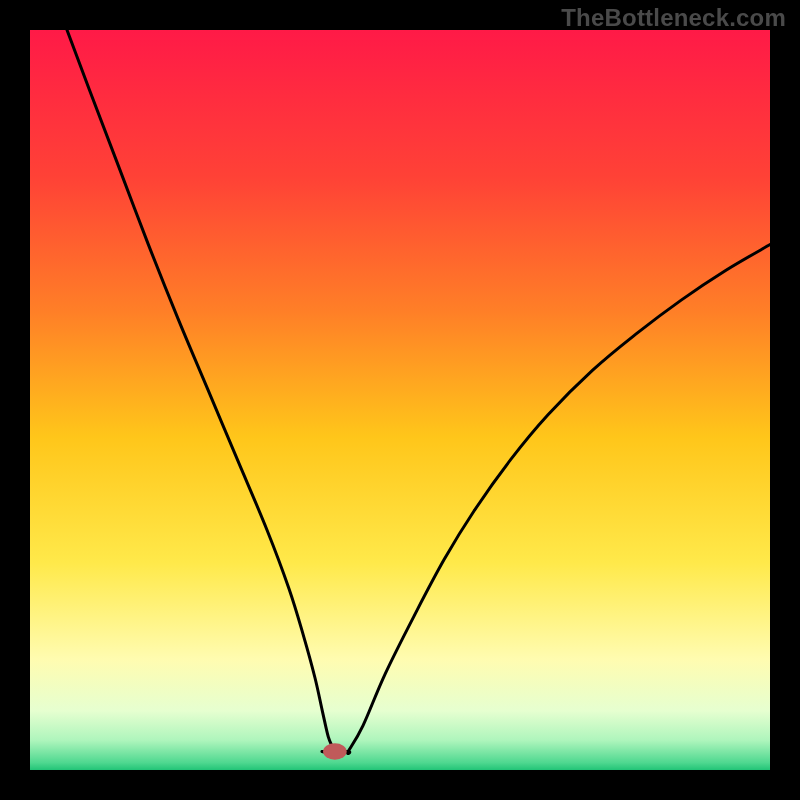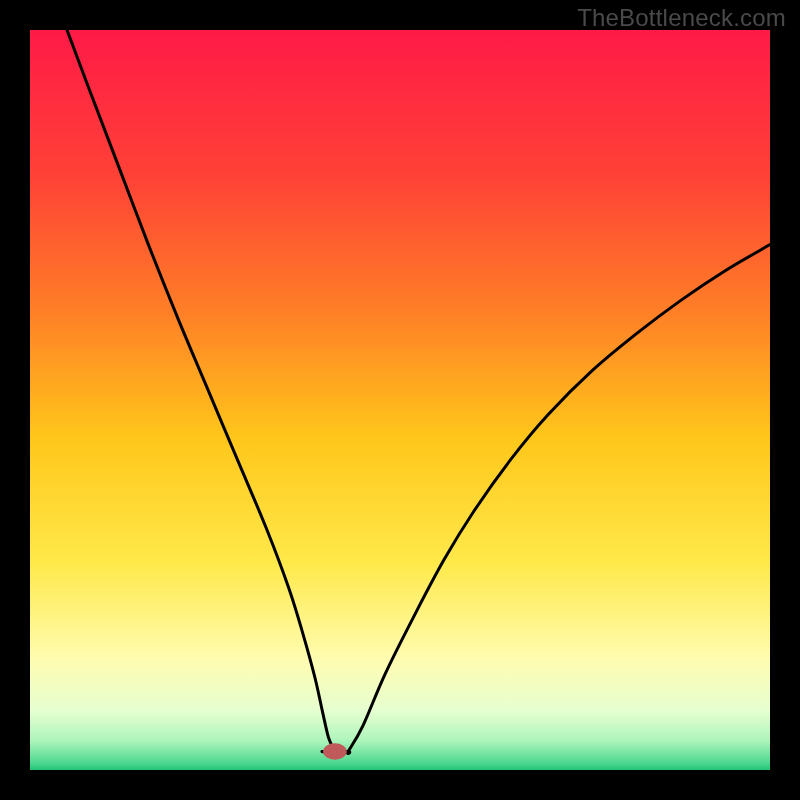--- a/index.html
+++ b/index.html
@@ -16,21 +16,21 @@
     width: 800px;
     height: 800px;
     background: #000;
   }
   .watermark {
     position: absolute;
     top: 4px;
     right: 14px;
     color: #4a4a4a;
     font-size: 24px;
-    font-weight: 400;
+    font-weight: 700;
     letter-spacing: 0.2px;
     z-index: 10;
     user-select: none;
   }
   .plot-wrap {
     position: absolute;
     left: 30px;
     top: 30px;
     width: 740px;
     height: 740px;

